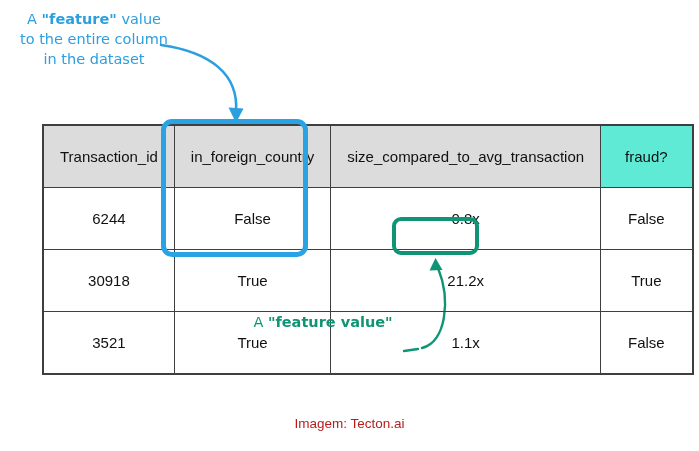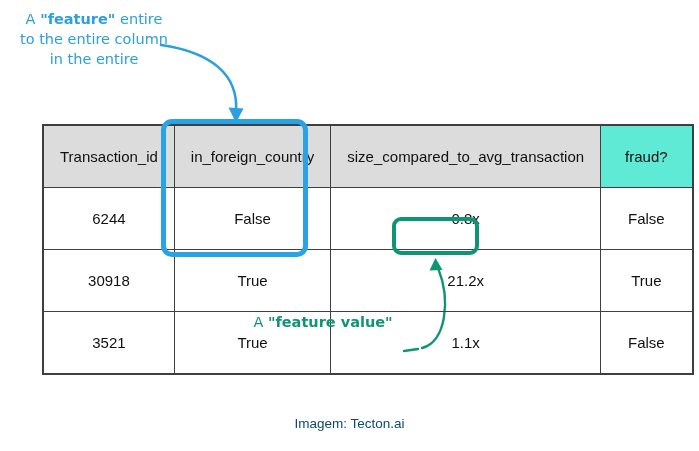--- a/index.html
+++ b/index.html
@@ -82,34 +82,34 @@
     border: 4px solid #0f9575;
     border-radius: 9px;
   }
 
   
   .caption {
     position: absolute;
     left: 0; top: 416px;
     width: 100%;
     text-align: center;
-    color: #0c4a6e;
+    color: #b91c1c;
     font-size: 13.5px;
     font-family: "Liberation Sans", sans-serif;
   }
 </style>
 </head>
 <body>
 
 <div class="canvas">
 
   <div class="annot annot-feature">
-    <div><span>A </span><span class="bold">"feature"</span><span> entire</span></div>
+    <div><span>A </span><span class="bold">"feature"</span><span> value</span></div>
     <div>to the entire column</div>
-    <div>in the entire</div>
+    <div>in the dataset</div>
   </div>
 
   <svg class="arrows" viewBox="0 0 699 451">
     <g>
       <path d="M 161 45 C 210 52, 239 74, 236 112" fill="none" stroke="#2b9fe0" stroke-width="2.6" stroke-linecap="round"></path>
       <polygon points="236,123 228.5,107.5 243.5,108.5" fill="#2b9fe0"></polygon>
     </g>
     <g>
       <path d="M 404 351 L 418 349" fill="none" stroke="#0f9575" stroke-width="2.4" stroke-linecap="round"></path>
       <path d="M 422 348 C 446 342, 451 300, 438 268" fill="none" stroke="#0f9575" stroke-width="2.4" stroke-linecap="round"></path>

